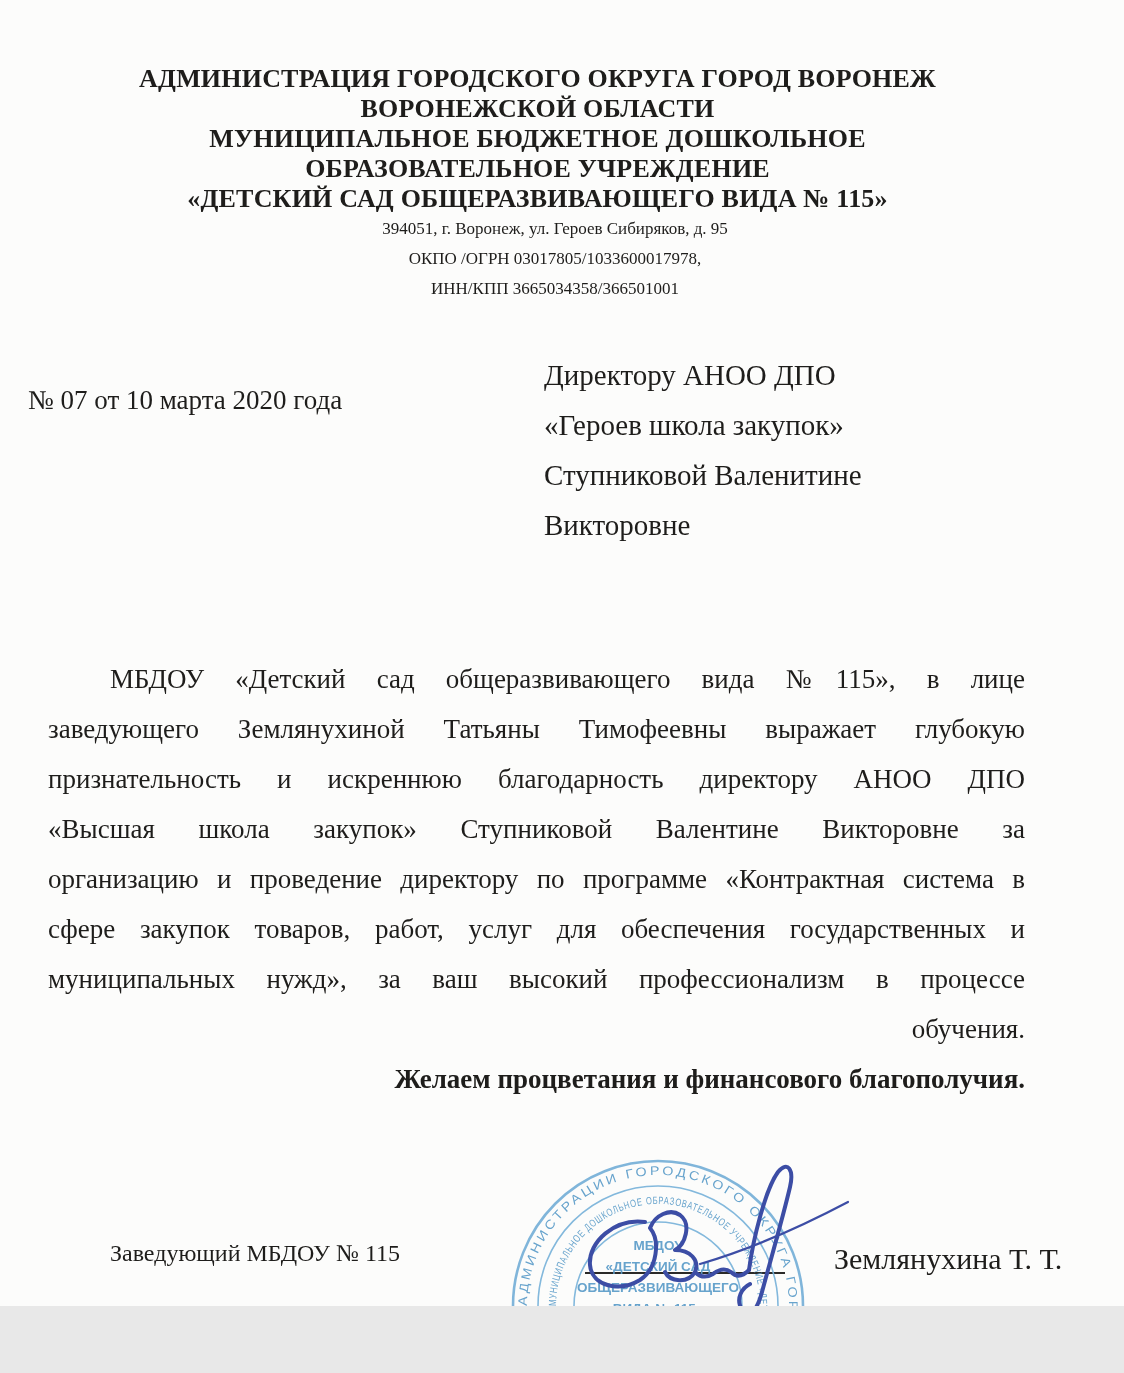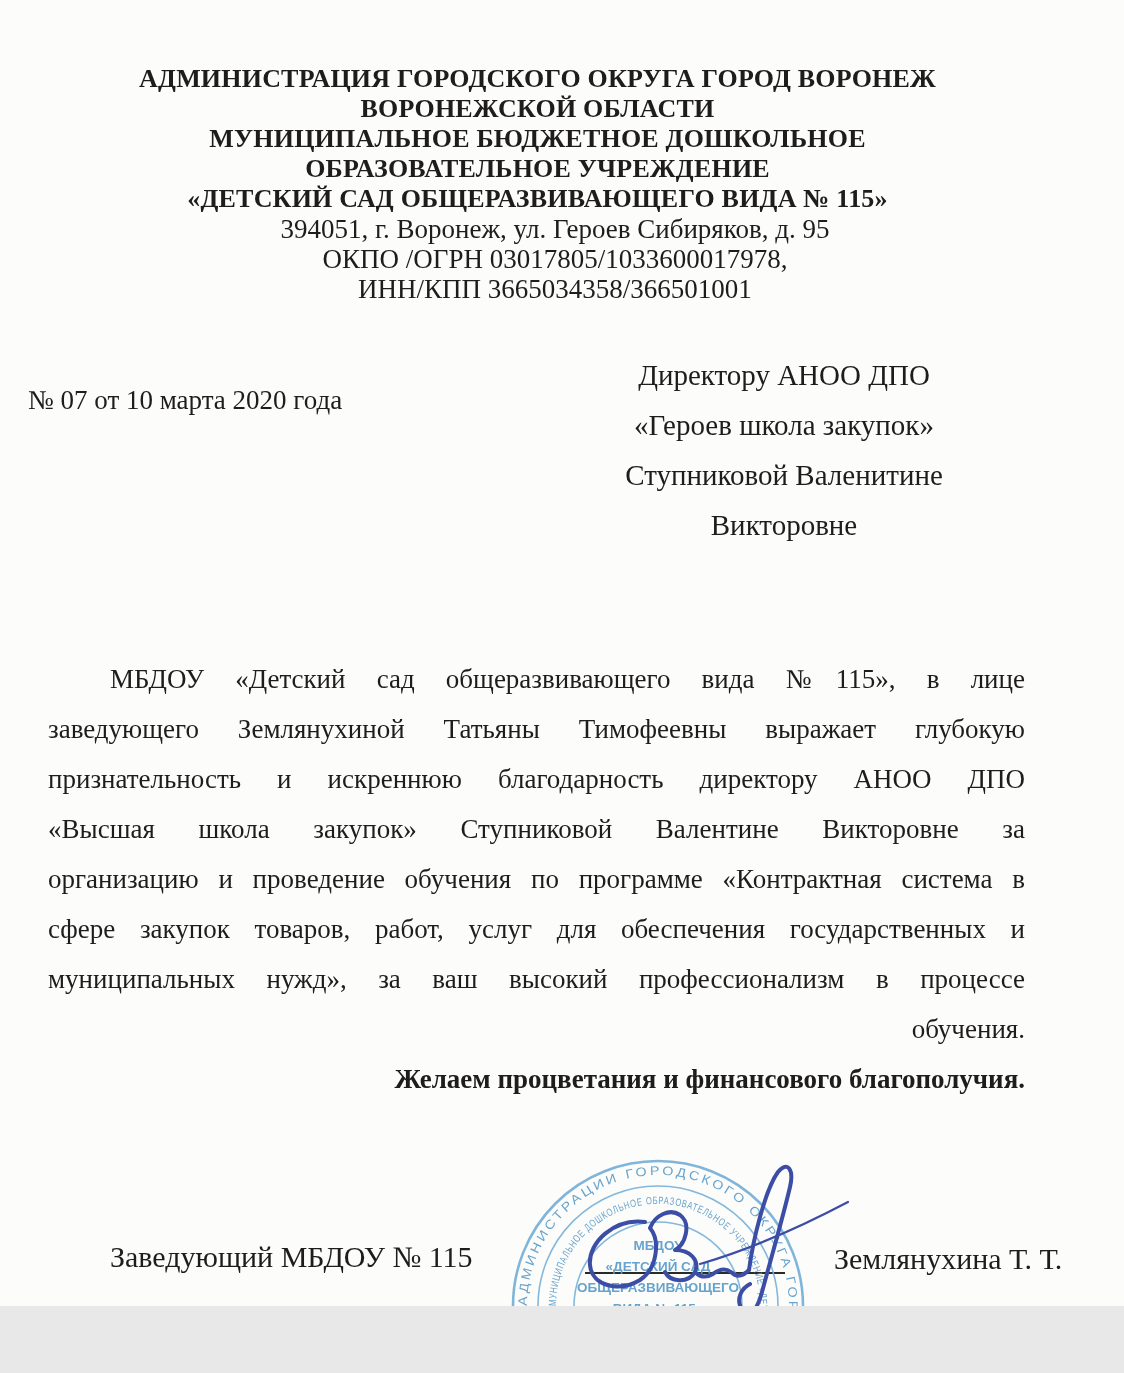--- a/index.html
+++ b/index.html
@@ -11,39 +11,39 @@
     overflow:hidden;
     font-family:"Liberation Serif","DejaVu Serif",serif;
     color:#1e1d1b;
   }
   
   .letterhead {
     position:absolute; top:64px; left:0; width:1075px;
     text-align:center; line-height:30px;
   }
   .org-bold   { font-weight:bold; font-size:26px; letter-spacing:0.2px; }
-  .org-contact{ font-size:27px;margin-left:35px; }
+  .org-contact{ font-size:17px;margin-left:35px; }
   
   .ref-line { position:absolute; top:385px; left:28px; font-size:27px; white-space:nowrap; }
   
   .recipient {
     position:absolute; top:350px; right:100px; width:480px;
-    text-align:center; font-size:29px; line-height:50px;
+    text-align:left; font-size:29px; line-height:50px;
   }
   
   .letter-body {
     position:absolute; top:654px; left:48px; width:977px;
     font-size:27px; line-height:50px;
   }
   .jline { text-align:justify; text-align-last:justify; -moz-text-align-last:justify; }
   .indent1 { padding-left:62px; }
   .plain   { text-align:right; }
   .indent2 { padding-left:67px;font-weight:bold; }
   
-  .sig-title { position:absolute; top:1240px; left:110px; font-size:30px; white-space:nowrap; }
+  .sig-title { position:absolute; top:1240px; left:110px; font-size:24px; white-space:nowrap; }
   .sig-name  { position:absolute; top:1242px; left:834px; font-size:30px; white-space:nowrap; }
   .sig-rule  { position:absolute; top:1272px; left:585px; width:200px; height:2px; background:#2b2a28; }
   
   .stamp-svg { position:absolute; top:1146px; left:498px; width:320px; height:320px; opacity:0.92; }
   .ink-svg   { position:absolute; top:1140px; left:560px; width:320px; height:200px; }
   .stamp-ring-text { font-family:"Liberation Sans","DejaVu Sans",sans-serif; }
   .stamp-center-text { font-family:"Liberation Sans","DejaVu Sans",sans-serif; font-weight:bold; }
 </style>
 </head>
 <body>
@@ -68,21 +68,21 @@
     <div>«Героев школа закупок»</div>
     <div>Ступниковой Валенитине</div>
     <div>Викторовне</div>
   </div>
 
   <div class="letter-body">
     <div class="jline indent1">МБДОУ «Детский сад общеразвивающего вида №115», в лице</div>
     <div class="jline">заведующего Землянухиной Татьяны Тимофеевны выражает глубокую</div>
     <div class="jline">признательность и искреннюю благодарность директору АНОО ДПО</div>
     <div class="jline">«Высшая школа закупок» Ступниковой Валентине Викторовне за</div>
-    <div class="jline">организацию и проведение обучения по программе «Контрактная система в</div>
+    <div class="jline">организацию и проведение директору по программе «Контрактная система в</div>
     <div class="jline">сфере закупок товаров, работ, услуг для обеспечения государственных и</div>
     <div class="jline">муниципальных нужд», за ваш высокий профессионализм в процессе</div>
     <div class="plain">обучения.</div>
     <div class="plain indent2">Желаем процветания и финансового благополучия.</div>
   </div>
 
   <div class="sig-title">Заведующий МБДОУ № 115</div>
   <div class="sig-name">Землянухина Т. Т.</div>
   <div class="sig-rule"></div>
 

